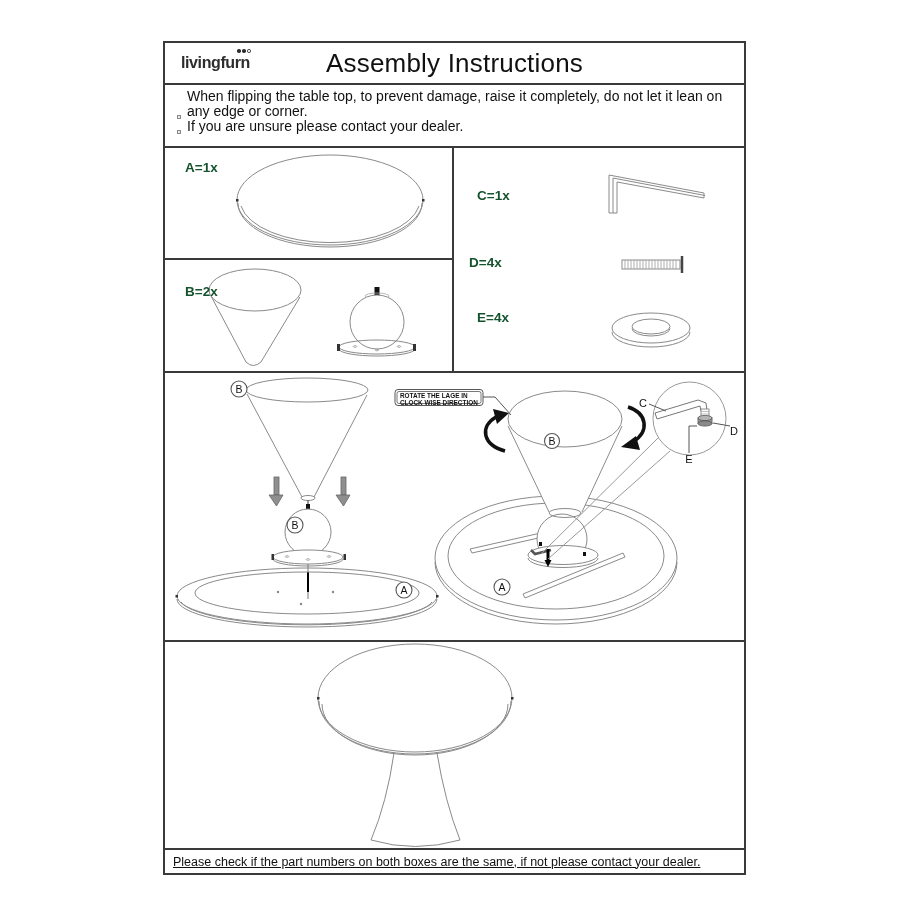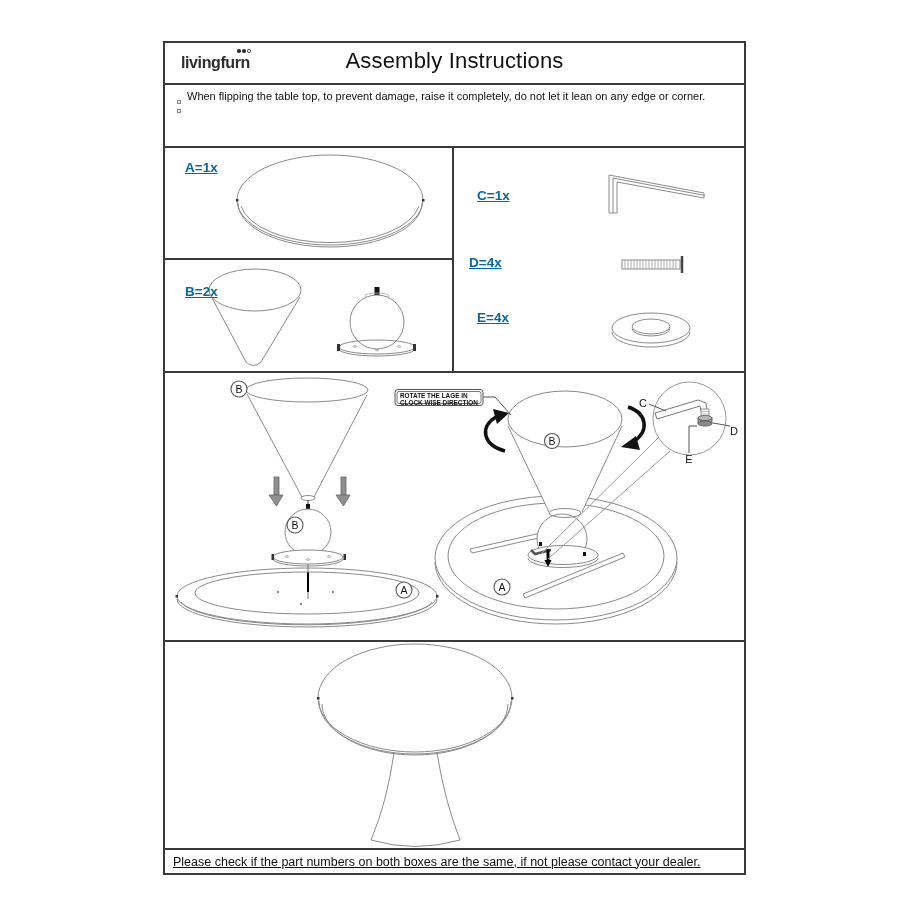--- a/index.html
+++ b/index.html
@@ -12,32 +12,32 @@
   .divider-v { position:absolute; width:2px; background:#3a3a3a; }
 
   
   .header { position:absolute; left:0; top:0; width:100%; height:40px; }
   .logo { position:absolute; left:16px; top:11px; font-size:16px; font-weight:bold;
           letter-spacing:-0.4px; color:#2d2d2d; }
   .logo-dots { position:absolute; top:-5px; right:-1px; display:flex; gap:1.5px; }
   .logo-dots i { width:3.5px; height:3.5px; border-radius:50%; background:#2d2d2d; display:block; }
   .logo-dots i.ring { background:#fff; border:1px solid #2d2d2d; width:3.5px; height:3.5px; }
   .title { position:absolute; left:0; top:5px; width:100%; text-align:center;
-           font-size:22px; color:#111; letter-spacing:0.2px; }
+           font-size:26px; color:#111; letter-spacing:0.2px; }
 
   
   .instructions { position:absolute; left:0; top:42px; width:100%; height:61px; padding:4px 10px 0 10px; }
-  .instr-line { display:flex; align-items:flex-end; font-size:11px; line-height:15px; color:#111; }
+  .instr-line { display:flex; align-items:flex-end; font-size:14px; line-height:15px; color:#111; }
   .bullet { flex:0 0 auto; width:4px; height:4px; border:1px solid #8a8a8a; background:#e8e8e8;
             margin:5px 6px 0 2px; }
 
   
   .parts { position:absolute; left:0; top:105px; width:100%; height:223px; }
   .part-box { position:absolute; }
-  .part-label { position:absolute; font-size:13.5px; font-weight:bold; color:#0369a1;text-decoration:underline; }
+  .part-label { position:absolute; font-size:13.5px; font-weight:bold; color:#14532d; }
   svg { display:block; }
   svg text { font-family:"Liberation Sans", sans-serif; }
 
   
   .diagrams { position:absolute; left:0; top:330px; width:100%; height:267px; }
   .assembled { position:absolute; left:0; top:599px; width:100%; height:206px; }
 
   
   .footer { position:absolute; left:0; top:807px; width:100%; height:23px;
             display:flex; align-items:center; padding-left:8px; font-size:12.5px; color:#111;text-decoration:underline; }
@@ -68,20 +68,21 @@
       <div class="title">Assembly Instructions</div>
     </div>
 
     <div class="instructions">
       <div class="instr-line">
         <span class="bullet"></span>
         <span>When flipping the table top, to prevent damage, raise it completely, do not let it lean on any edge or corner.</span>
       </div>
       <div class="instr-line">
         <span class="bullet"></span>
+        <span>If you are unsure please contact your dealer.</span>
       </div>
     </div>
 
     <div class="parts">
 
       <div class="part-box" style="left:0; top:0; width:287px; height:110px">
         <div class="part-label" style="left:20px; top:12px">A=1x</div>
         <svg width="287" height="110" viewBox="0 0 287 110">
           <g stroke="#8a8a8a" fill="none" stroke-width="1">
             <ellipse cx="165" cy="52" rx="93" ry="45"></ellipse>

